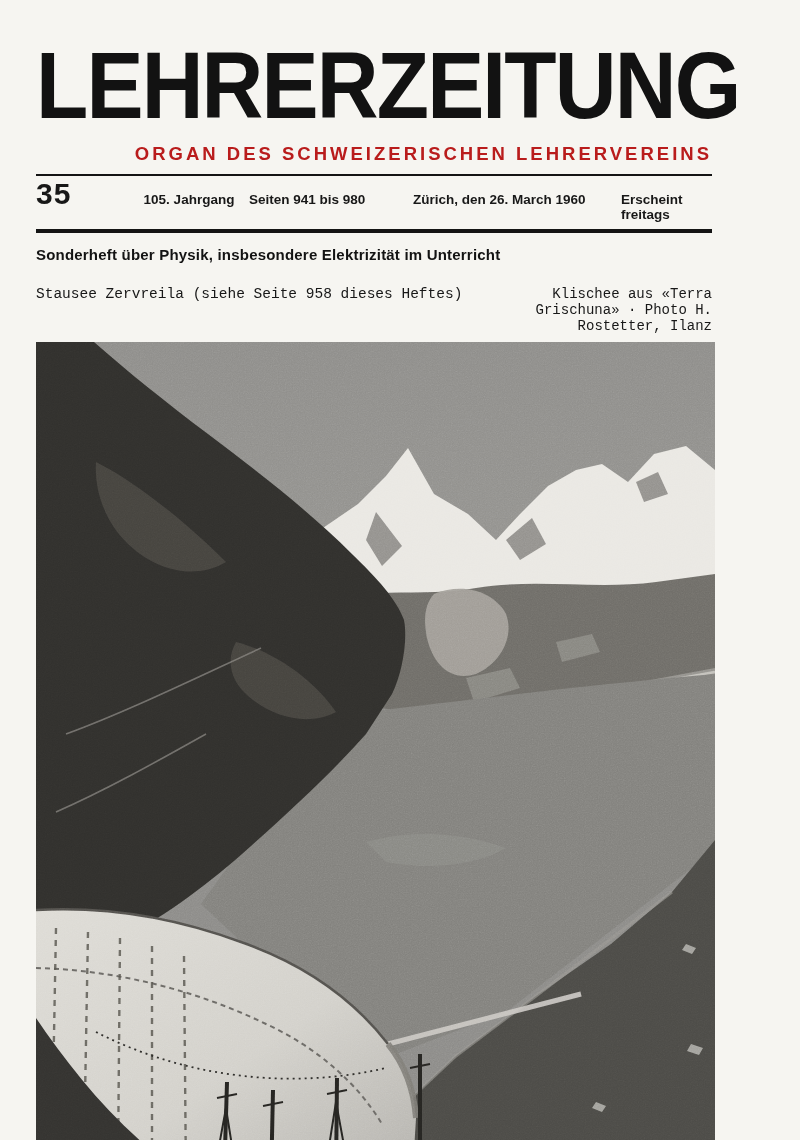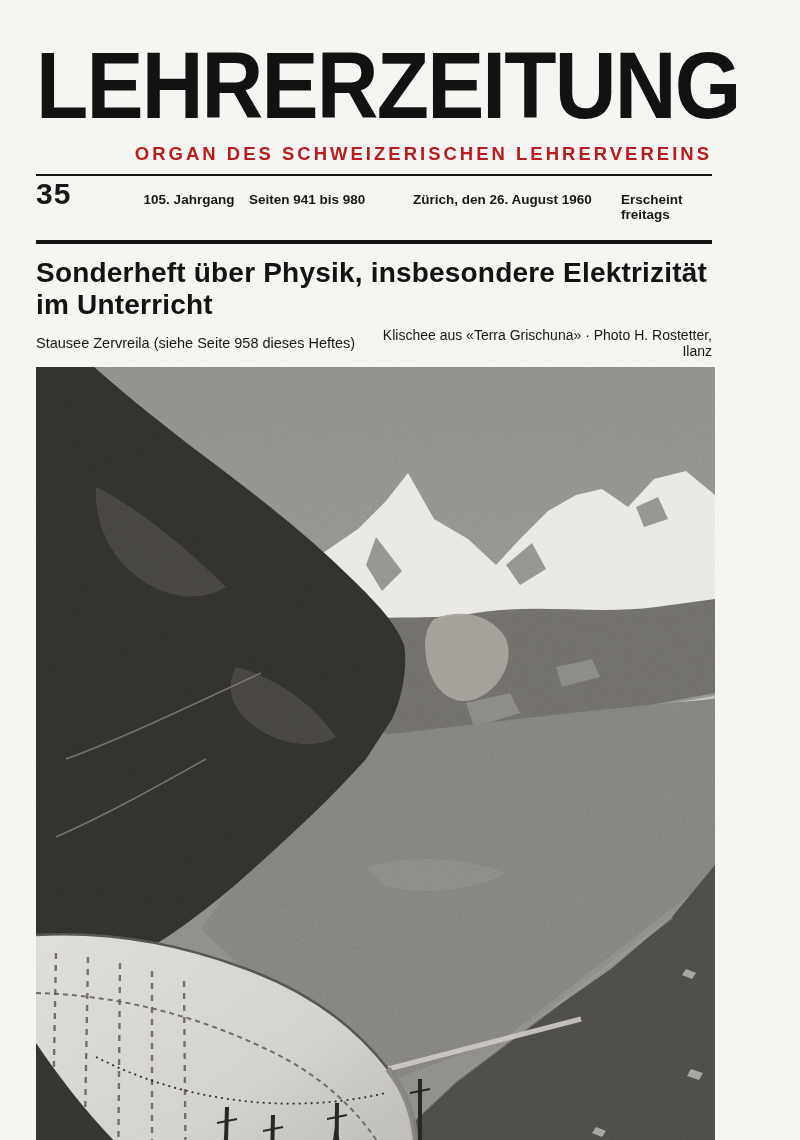--- a/index.html
+++ b/index.html
@@ -25,54 +25,54 @@
   .subtitle{
     text-align:right;font-size:18.5px;font-weight:700;letter-spacing:3px;
     margin-top:13px;color:#b91c1c;
   }
 
   .issuebar{
     margin-top:9px;
     border-top:2px solid #141414;
     border-bottom:4px solid #141414;
     display:flex;align-items:baseline;
-    padding:3px 0 18px 0;
+    padding:3px 0 7px 0;
   }
   .issuebar .num{width:93px;font-size:30px;font-weight:700;letter-spacing:1px;line-height:1;}
   .issuebar .vol{width:120px;font-size:13.5px;font-weight:700;text-align:center;}
   .issuebar .pgs{width:164px;font-size:13.5px;font-weight:700;}
   .issuebar .dat{width:208px;font-size:13.5px;font-weight:700;}
   .issuebar .frq{flex:1;text-align:left;font-size:13.5px;font-weight:700;}
 
   .headline{
-    margin-top:13px;font-size:28px;font-weight:700;letter-spacing:.2px;color:#131313;
+    margin-top:13px;font-size:15px;font-weight:700;letter-spacing:.2px;color:#131313;
   }
   .captions{
-    display:flex;align-items:center;margin-top:6px;
-    font-family:Liberation Sans, sans-serif;
+    display:flex;align-items:flex-start;margin-top:23px;
+    font-family:Liberation Mono, monospace;
   }
   .captions .cl{font-size:14.5px;}
   .captions .cr{flex:1;text-align:right;font-size:14px;}
 
   .photo{margin-top:8px;width:679px;height:842px;display:block;background:#8c8b88;}
 </style>
 </head>
 <body>
 
 <div class="page">
   <div class="inner">
 
     <div class="title">LEHRERZEITUNG</div>
     <div class="subtitle">ORGAN DES SCHWEIZERISCHEN LEHRERVEREINS</div>
 
     <div class="issuebar">
       <div class="num">35</div>
       <div class="vol">105. Jahrgang</div>
       <div class="pgs">Seiten 941 bis 980</div>
-      <div class="dat">Zürich, den 26. August 1960</div>
+      <div class="dat">Zürich, den 26. March 1960</div>
       <div class="frq">Erscheint freitags</div>
     </div>
 
     <div class="headline">Sonderheft über Physik, insbesondere Elektrizität im Unterricht</div>
 
     <div class="captions">
       <div class="cl">Stausee Zervreila (siehe Seite 958 dieses Heftes)</div>
       <div class="cr">Klischee aus «Terra Grischuna» · Photo H. Rostetter, Ilanz</div>
     </div>
 

